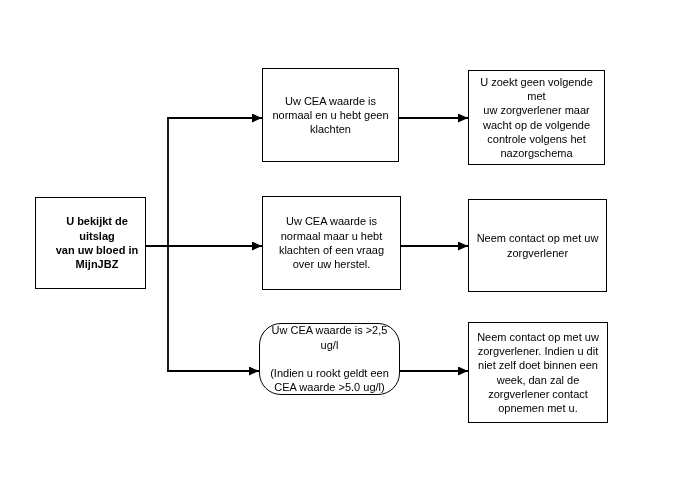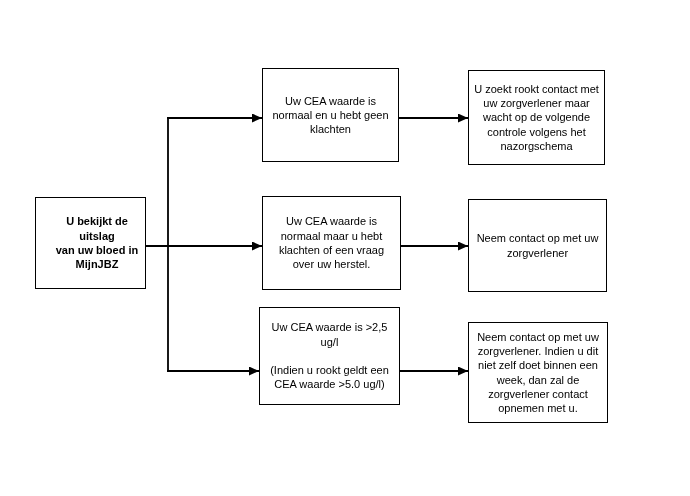--- a/index.html
+++ b/index.html
@@ -28,21 +28,21 @@
     text-align: center;
     font-size: 11px;
     line-height: 1.3;
     padding: 2px 3px;
     white-space: pre-line;
   }
   .node.bold { font-weight: 700; }
   #n-start   { left: 35px;  top: 197px; width: 111px; height: 92px; padding-left: 16px; }
   #n-mid-top { left: 262px; top: 68px;  width: 137px; height: 94px; }
   #n-mid-mid { left: 262px; top: 196px; width: 139px; height: 94px; }
-  #n-mid-bot { left: 259px; top: 307px; width: 141px; height: 98px; }
+  #n-mid-bot { left: 259px; top: 323px; width: 141px; height: 72px; border-radius: 22px; }
   #n-rgt-top { left: 468px; top: 70px;  width: 137px; height: 95px; }
   #n-rgt-mid { left: 468px; top: 199px; width: 139px; height: 93px; }
   #n-rgt-bot { left: 468px; top: 322px; width: 140px; height: 101px; }
 </style>
 </head>
 <body>
 
 <div class="canvas">
 
   <svg class="connectors" viewBox="0 0 690 496" xmlns="http://www.w3.org/2000/svg" aria-hidden="true">
@@ -79,21 +79,21 @@
 normaal maar u hebt
 klachten of een vraag
 over uw herstel.</div>
 
   <div class="node" id="n-mid-bot">Uw CEA waarde is &gt;2,5
 ug/l
 
 (Indien u rookt geldt een
 CEA waarde &gt;5.0 ug/l)</div>
 
-  <div class="node" id="n-rgt-top">U zoekt rookt contact met
+  <div class="node" id="n-rgt-top">U zoekt geen volgende met
 uw zorgverlener maar
 wacht op de volgende
 controle volgens het
 nazorgschema</div>
 
   <div class="node" id="n-rgt-mid">Neem contact op met uw
 zorgverlener</div>
 
   <div class="node" id="n-rgt-bot">Neem contact op met uw
 zorgverlener. Indien u dit

